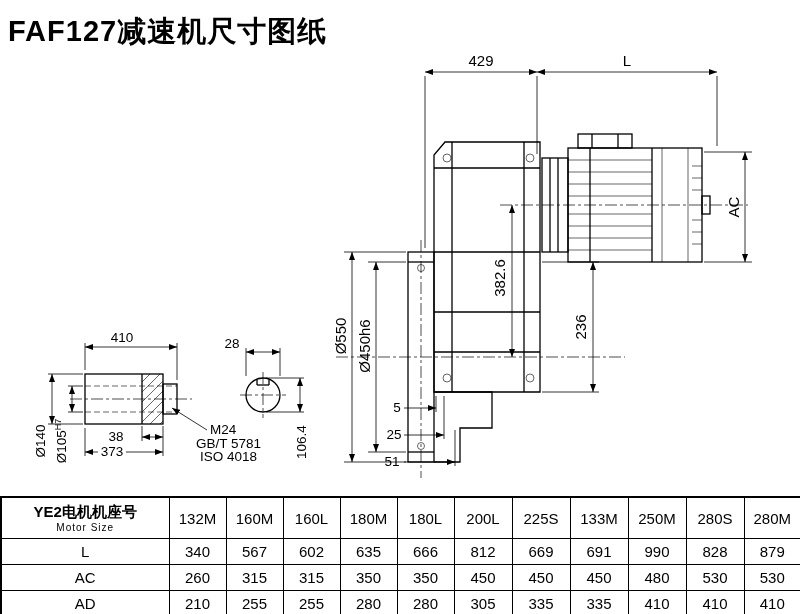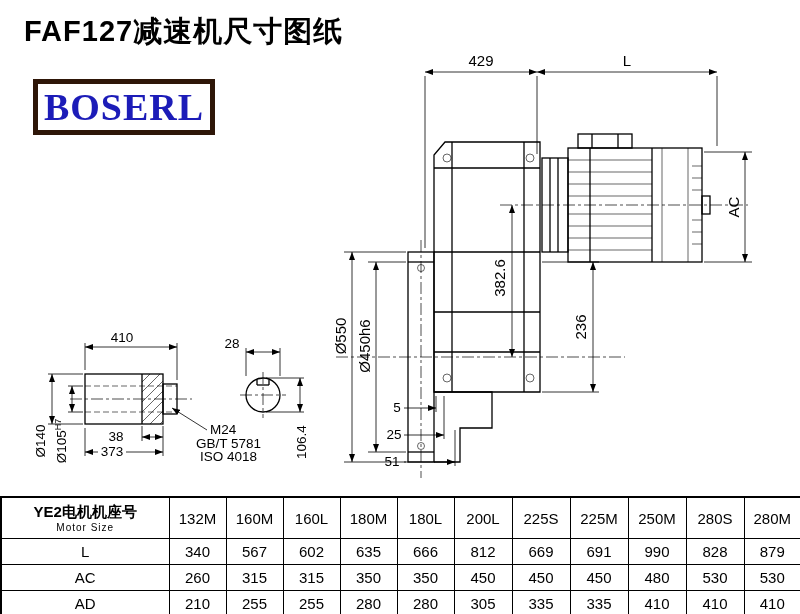--- a/index.html
+++ b/index.html
@@ -1,18 +1,18 @@
 <!DOCTYPE html>
 <html><head>
 <meta charset="utf-8">
 <style>
   html,body{margin:0;padding:0;background:#fff;}
   #page{position:relative;width:800px;height:614px;background:#fff;overflow:hidden;
         font-family:"Liberation Sans",sans-serif;color:#000;}
-  #title{position:absolute;left:24px;top:12px;font-size:29px;font-weight:800;
+  #title{position:absolute;left:8px;top:12px;font-size:29px;font-weight:800;
          letter-spacing:1px;white-space:nowrap;}
   #logo{position:absolute;left:33px;top:79px;width:172px;height:46px;
         border:5px solid #2e1608;background:#fff;display:flex;align-items:center;
         justify-content:center;}
   #logo span{font-family:"Liberation Serif",serif;font-weight:700;font-size:38px;
         color:#1c1cb8;letter-spacing:1px;line-height:1;}
   svg{position:absolute;left:0;top:0;}
   .thick{stroke:#000;stroke-width:1.3;fill:none;}
   .fine{stroke:#000;stroke-width:0.6;fill:none;}
   .dash{stroke-dasharray:6 3;}
@@ -30,23 +30,20 @@
   .hdr-cn{font-size:15px;font-weight:600;}
   .hdr-en{font-size:10px;letter-spacing:1px;}
 </style>
 </head>
 <body>
 
 <div id="page">
 
   <div id="title">FAF127减速机尺寸图纸</div>
 
-  <div id="logo">
-    <span>BOSERL</span>
-  </div>
 
   <svg width="800" height="496" viewBox="0 0 800 496">
     <defs>
       <marker id="aE" markerUnits="userSpaceOnUse" markerWidth="9" markerHeight="6" refX="8" refY="3" orient="auto">
           <path d="M0,0 L8,3 L0,6 Z"></path>
         </marker>
       <marker id="aS" markerUnits="userSpaceOnUse" markerWidth="9" markerHeight="6" refX="0" refY="3" orient="auto">
           <path d="M8,0 L0,3 L8,6 Z"></path>
         </marker>
     </defs>
@@ -253,21 +250,21 @@
           <div class="hdr-cn">YE2电机机座号</div>
           <div class="hdr-en">Motor Size</div>
         </th>
         <th>132M</th>
         <th>160M</th>
         <th>160L</th>
         <th>180M</th>
         <th>180L</th>
         <th>200L</th>
         <th>225S</th>
-        <th>225M</th>
+        <th>133M</th>
         <th>250M</th>
         <th>280S</th>
         <th>280M</th>
       </tr>
     </thead>
     <tbody>
       <tr>
         <td>L</td>
         <td>340</td>
         <td>567</td>

